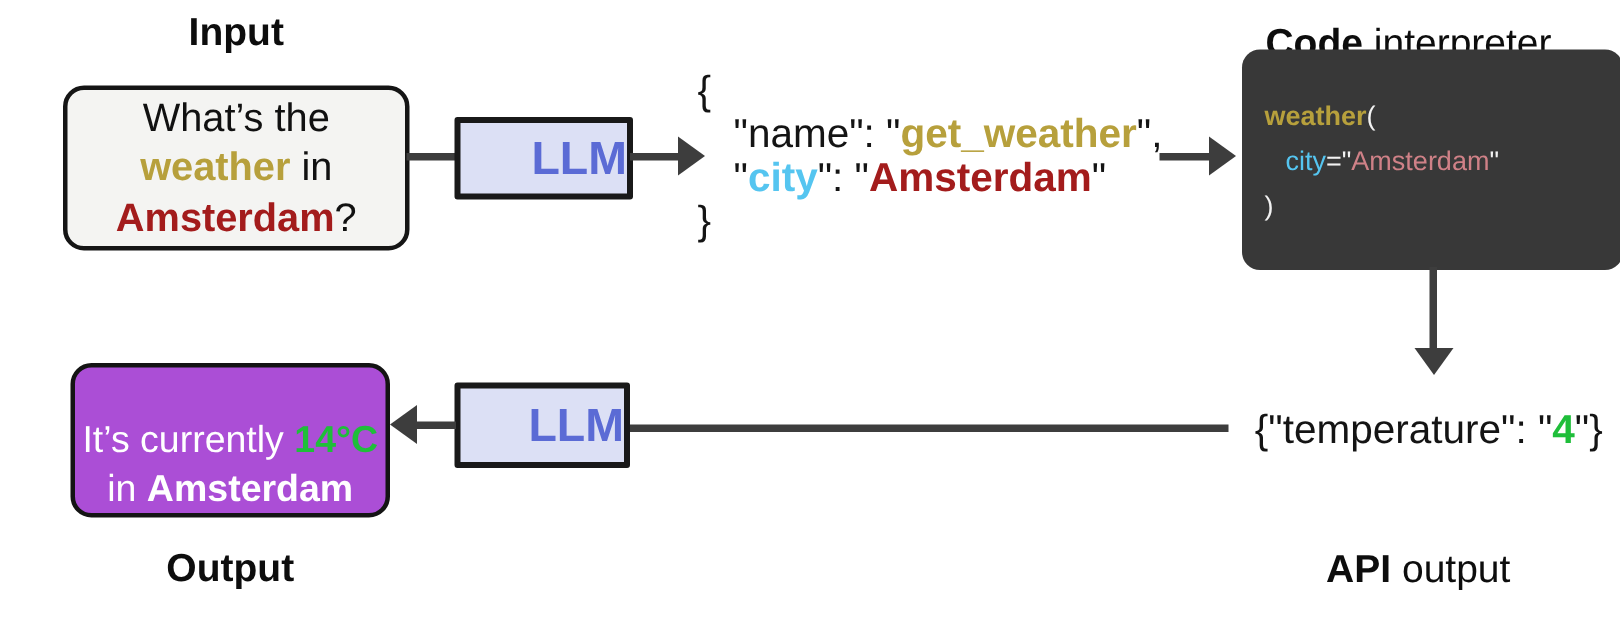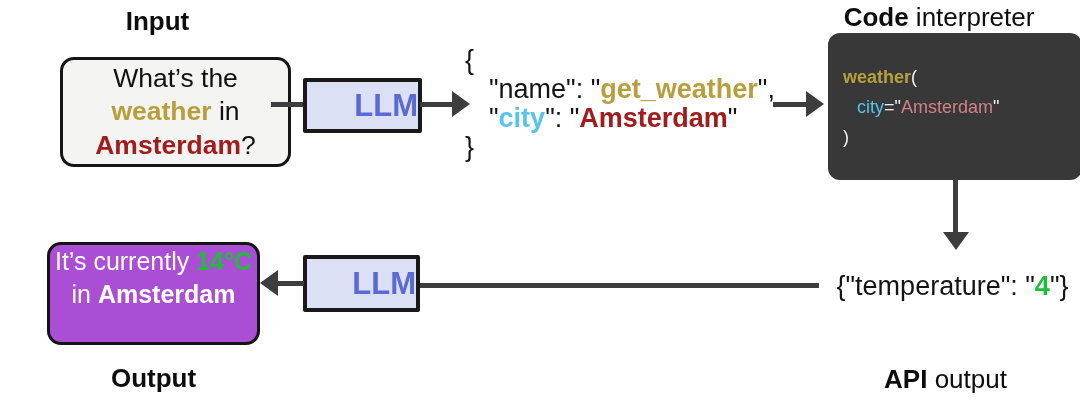--- a/index.html
+++ b/index.html
@@ -21,21 +21,21 @@
     font-weight: 700;
     font-size: 26px;
     color: #0d0d0d;
     text-align: center;
     white-space: nowrap;
   }
   .lbl .rest { font-weight: 400; }
 
   
   .input-box {
-    left: 40px; top: 57px; width: 231px; height: 110px;
+    left: 22px; top: 57px; width: 231px; height: 110px;
     background: var(--inputbg);
     border: 3.5px solid #151515;
     border-radius: 14px;
     display: flex; align-items: center; justify-content: center;
     text-align: center;
     font-size: 26.5px; line-height: 1.26;
     color: #111;
   }
   .llm-box {
     background: var(--lavender);
@@ -57,21 +57,21 @@
     color: #ececec;
     white-space: nowrap;
   }
   .code-indent { padding-left: 14px; }
 
   .output-box {
     left: 27px; top: 242px; width: 213px; height: 103px;
     background: var(--purple);
     border: 3.5px solid #141414;
     border-radius: 14px;
-    display: flex; align-items: flex-start; justify-content: center;
+    display: flex; align-items: flex-end; justify-content: center;
     text-align: center;
     font-size: 25px; line-height: 1.3;
     color: #ffffff;
   }
 
   
   .json-block {
     left: 445px; top: 46px;
     font-size: 27px; line-height: 29px;
     color: #141414;
@@ -103,21 +103,21 @@
   .c-white  { color: #f2f2f2; }
 </style>
 </head>
 <body>
 
 <div class="canvas">
 
   <div class="abs lbl" style="left:22px; top:6px; width:231px;">
     <span>Input</span>
   </div>
-  <div class="abs lbl" style="left:783px; top:2px; width:272px;">
+  <div class="abs lbl" style="left:783px; top:13px; width:272px;">
     <span>Code</span><span class="rest"> interpreter</span>
   </div>
 
   <div class="abs input-box">
     <div>
       <span>What’s the </span><span class="b c-gold">weather</span><span> in</span><br>
       <span class="b c-red">Amsterdam</span><span>?</span>
     </div>
   </div>
 

